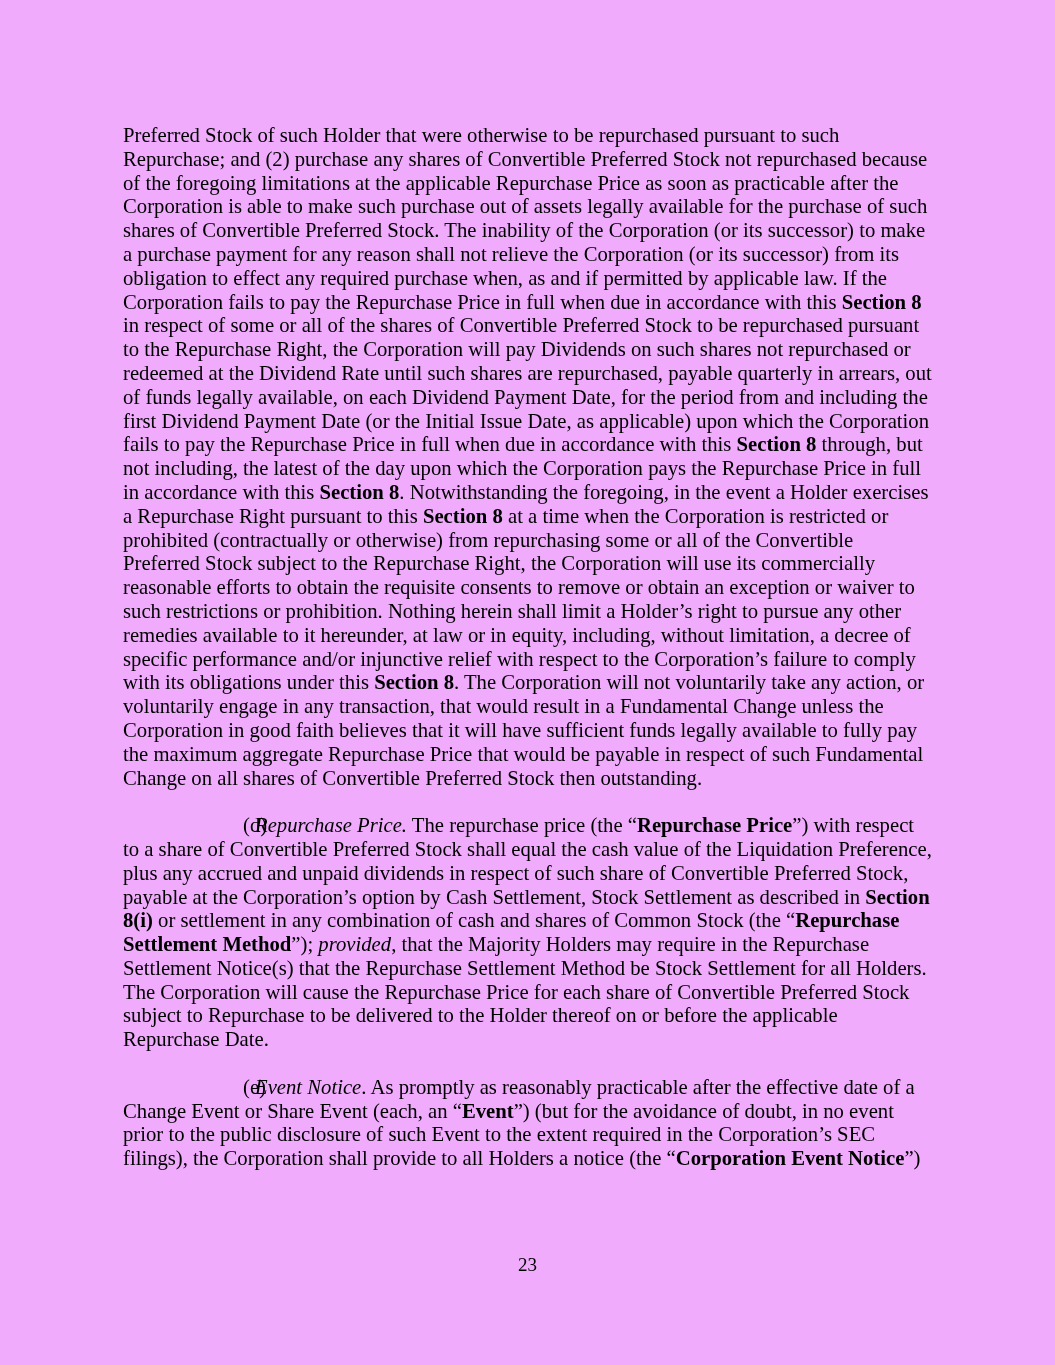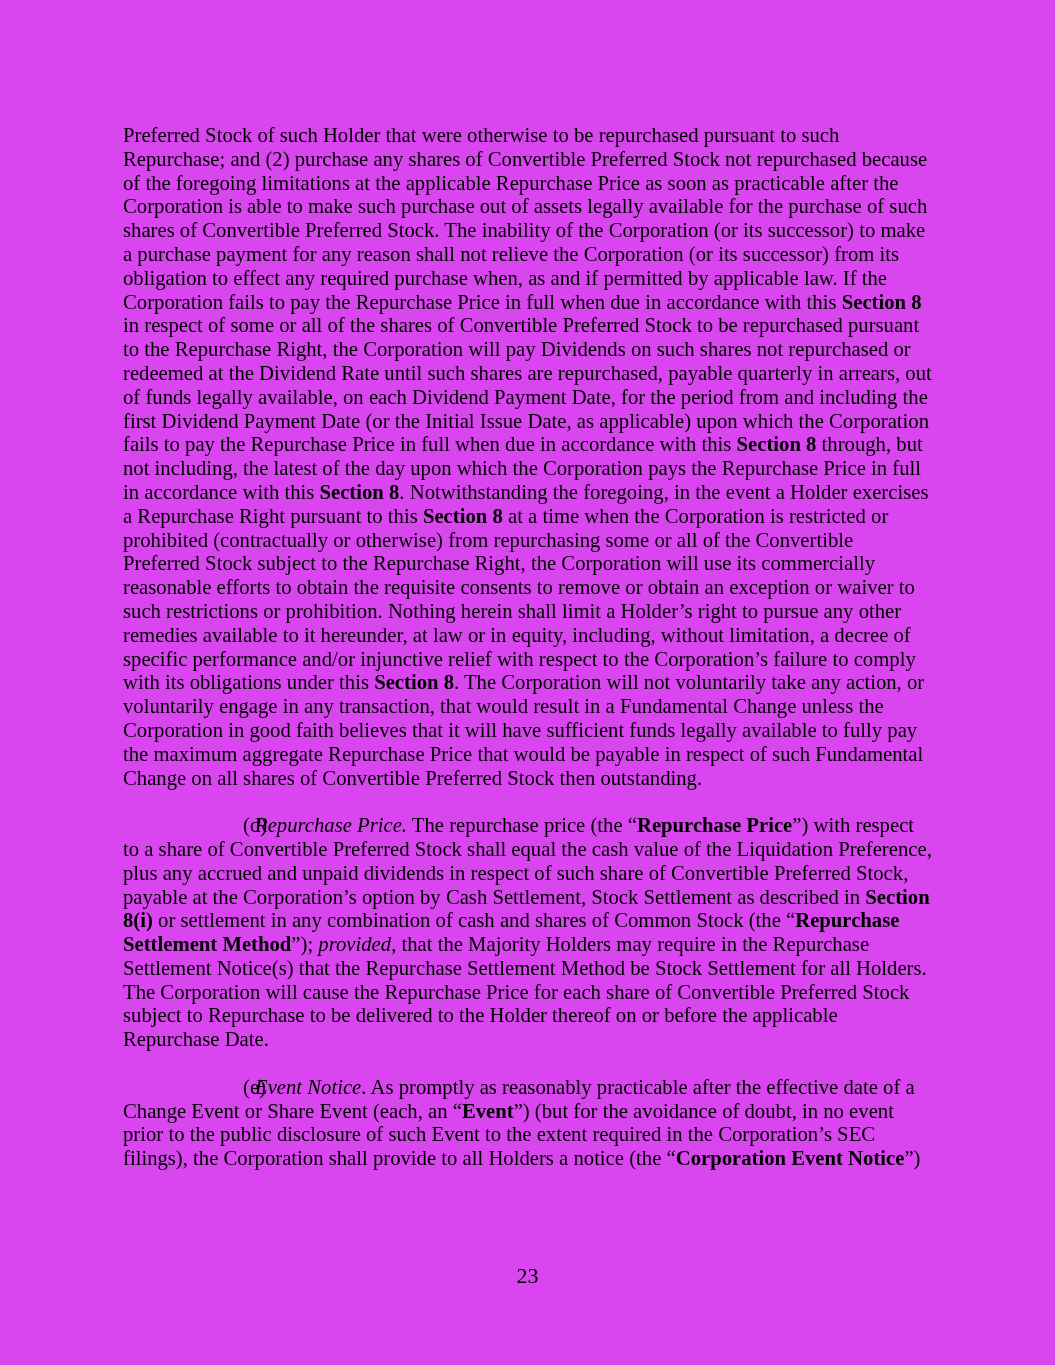--- a/index.html
+++ b/index.html
@@ -11,21 +11,21 @@
     height: 1365px;
     background: #ffffff;
     position: relative;
     overflow: hidden;
     font-family: "Liberation Serif", serif;
     color: #000000;
   }
   .page {
     position: absolute;
     inset: 0;
-    background: #d946ef;
+    background: #f0abfc;
   }
   .text-block {
     position: absolute;
     left: 123px;
     top: 124px;
     width: 810px;
   }
   .para {
     font-size: 20.7px;
     line-height: 23.8px;
@@ -43,23 +43,22 @@
     width: 72px;
     font-style: normal;
     font-weight: normal;
   }
   .page-number {
     position: absolute;
     top: 1253px;
     left: 0;
     width: 100%;
     text-align: center;
-    font-size: 22px;
+    font-size: 19px;
     line-height: 23.8px;
-    margin-top: 11px;
   }
 </style>
 </head>
 <body>
 
 <div class="page">
   <div class="text-block">
     <p class="para"><span>Preferred Stock of such Holder that were otherwise to be repurchased pursuant to such Repurchase; and (2) purchase any shares of Convertible Preferred Stock not repurchased because of the foregoing limitations at the applicable Repurchase Price as soon as practicable after the Corporation is able to make such purchase out of assets legally available for the purchase of such shares of Convertible Preferred Stock. The inability of the Corporation (or its successor) to make a purchase payment for any reason shall not relieve the Corporation (or its successor) from its obligation to effect any required purchase when, as and if permitted by applicable law. If the Corporation fails to pay the Repurchase Price in full when due in accordance with this </span><span class="b">Section 8</span><span> in respect of some or all of the shares of Convertible Preferred Stock to be repurchased pursuant to the Repurchase Right, the Corporation will pay Dividends on such shares not repurchased or redeemed at the Dividend Rate until such shares are repurchased, payable quarterly in arrears, out of funds legally available, on each Dividend Payment Date, for the period from and including the first Dividend Payment Date (or the Initial Issue Date, as applicable) upon which the Corporation fails to pay the Repurchase Price in full when due in accordance with this </span><span class="b">Section 8</span><span> through, but not including, the latest of the day upon which the Corporation pays the Repurchase Price in full in accordance with this </span><span class="b">Section 8</span><span>. Notwithstanding the foregoing, in the event a Holder exercises a Repurchase Right pursuant to this </span><span class="b">Section 8</span><span> at a time when the Corporation is restricted or prohibited (contractually or otherwise) from repurchasing some or all of the Convertible Preferred Stock subject to the Repurchase Right, the Corporation will use its commercially reasonable efforts to obtain the requisite consents to remove or obtain an exception or waiver to such restrictions or prohibition. Nothing herein shall limit a Holder’s right to pursue any other remedies available to it hereunder, at law or in equity, including, without limitation, a decree of specific performance and/or injunctive relief with respect to the Corporation’s failure to comply with its obligations under this </span><span class="b">Section 8</span><span>. The Corporation will not voluntarily take any action, or voluntarily engage in any transaction, that would result in a Fundamental Change unless the Corporation in good faith believes that it will have sufficient funds legally available to fully pay the maximum aggregate Repurchase Price that would be payable in respect of such Fundamental Change on all shares of Convertible Preferred Stock then outstanding.</span></p>
     <p class="para indented"><span class="label">(d)</span><span class="i">Repurchase Price.</span><span> The repurchase price (the “</span><span class="b">Repurchase Price</span><span>”) with respect to a share of Convertible Preferred Stock shall equal the cash value of the Liquidation Preference, plus any accrued and unpaid dividends in respect of such share of Convertible Preferred Stock, payable at the Corporation’s option by Cash Settlement, Stock Settlement as described in </span><span class="b">Section 8(i)</span><span> or settlement in any combination of cash and shares of Common Stock (the “</span><span class="b">Repurchase Settlement Method</span><span>”); </span><span class="i">provided</span><span>, that the Majority Holders may require in the Repurchase Settlement Notice(s) that the Repurchase Settlement Method be Stock Settlement for all Holders. The Corporation will cause the Repurchase Price for each share of Convertible Preferred Stock subject to Repurchase to be delivered to the Holder thereof on or before the applicable Repurchase Date.</span></p>
     <p class="para indented"><span class="label">(e)</span><span class="i">Event Notice</span><span>. As promptly as reasonably practicable after the effective date of a Change Event or Share Event (each, an “</span><span class="b">Event</span><span>”) (but for the avoidance of doubt, in no event prior to the public disclosure of such Event to the extent required in the Corporation’s SEC filings), the Corporation shall provide to all Holders a notice (the “</span><span class="b">Corporation Event Notice</span><span>”)</span></p>

